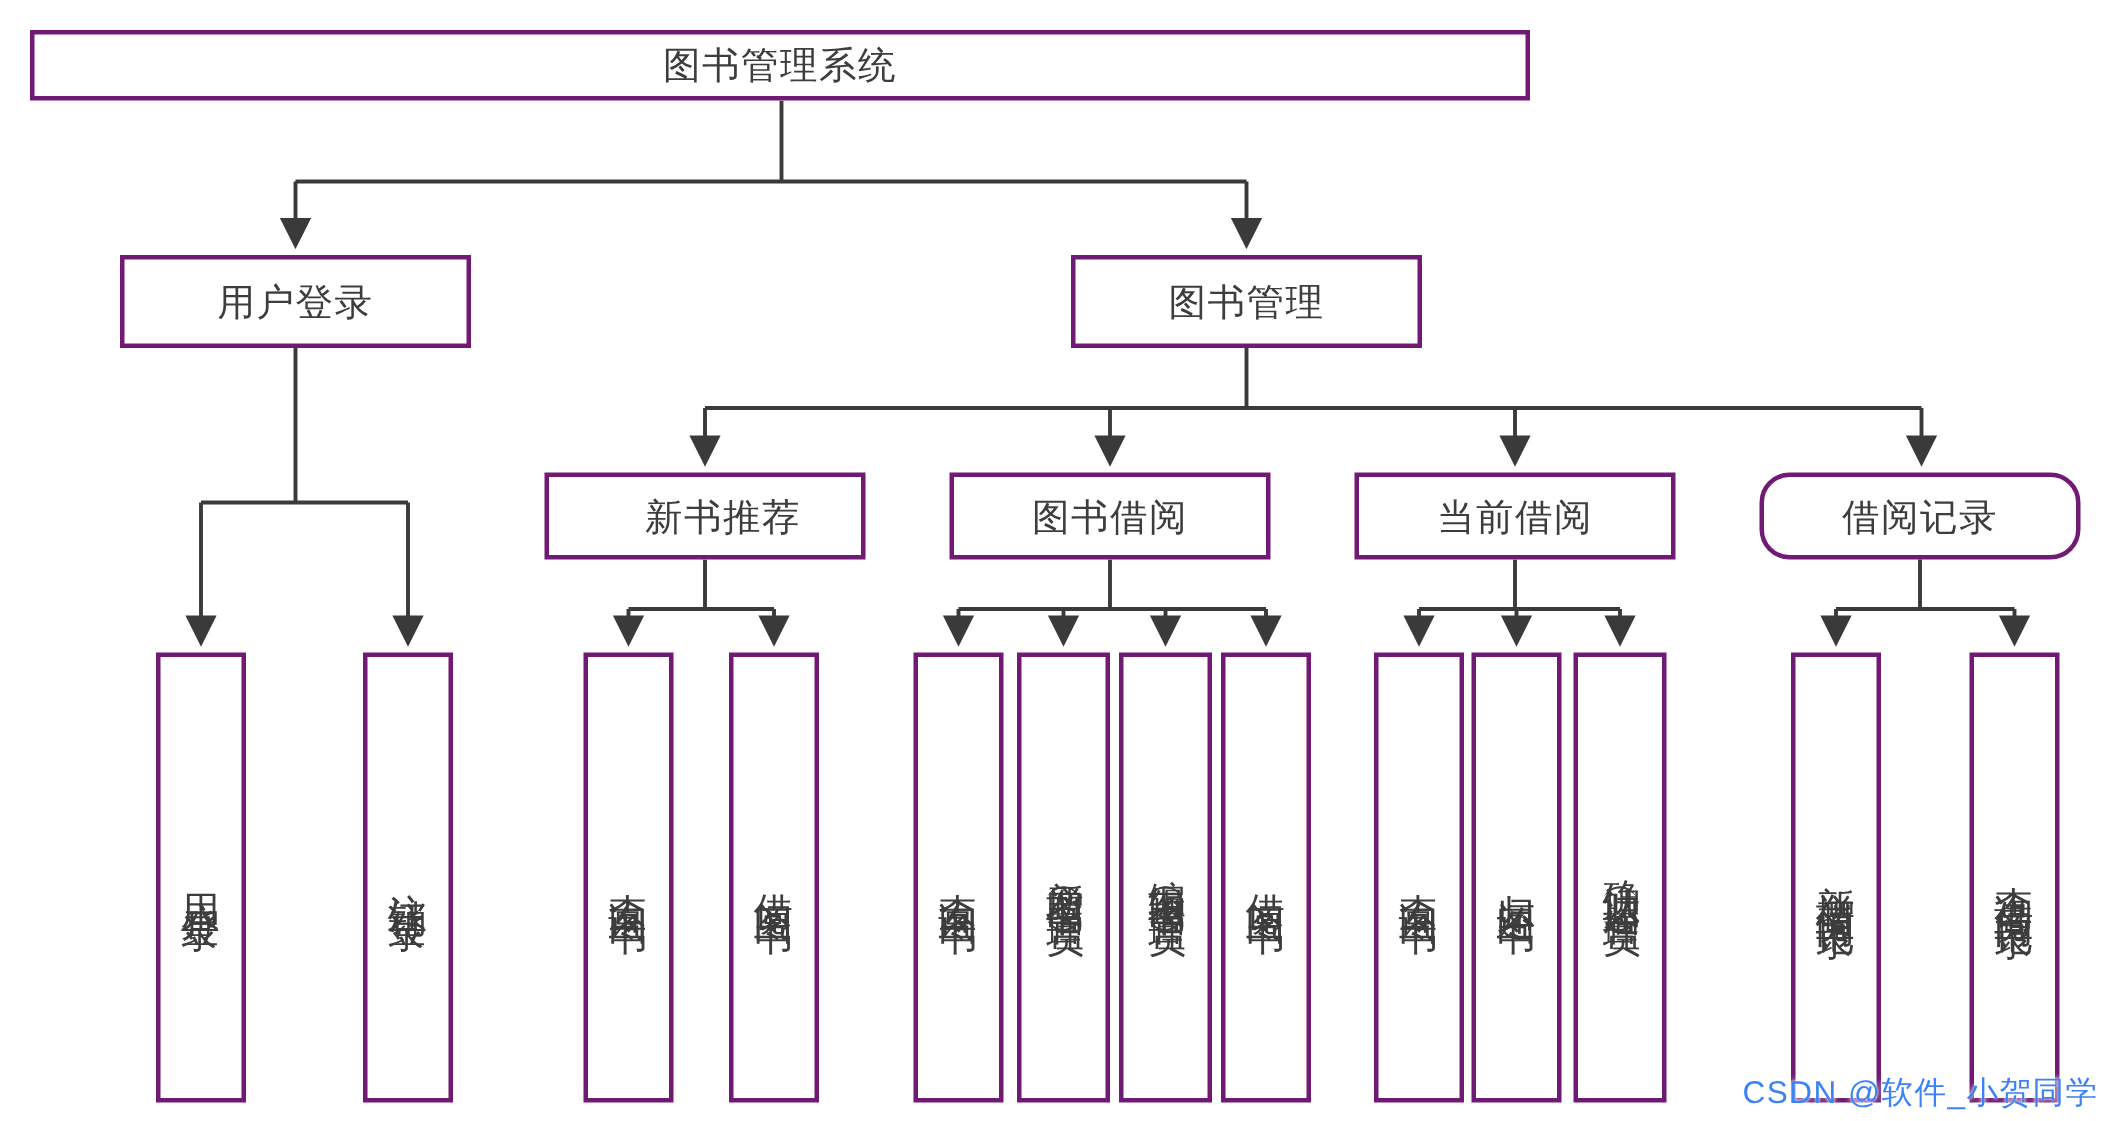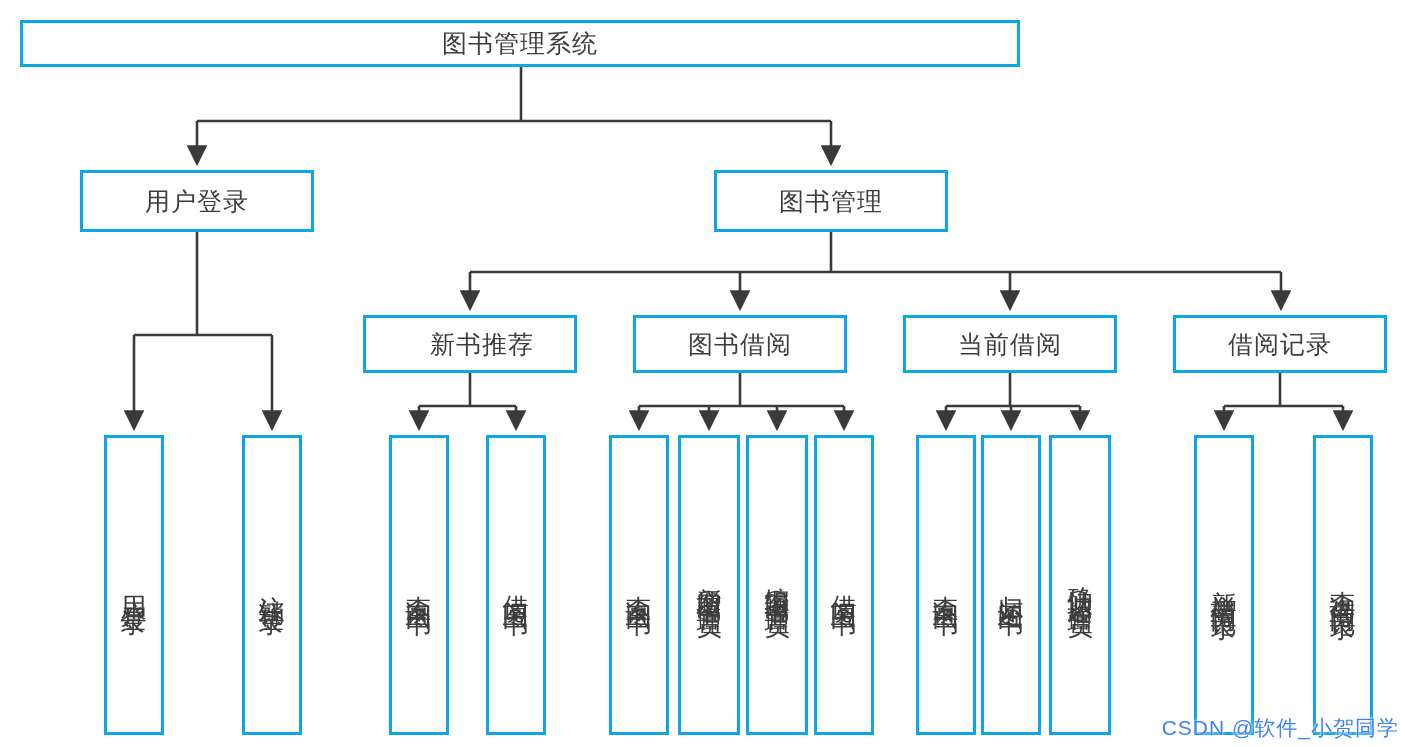--- a/index.html
+++ b/index.html
@@ -18,21 +18,21 @@
   .wires {
     position: absolute;
     left: 0;
     top: 0;
     width: 1405px;
     height: 747px;
   }
   .node {
     position: absolute;
     box-sizing: border-box;
-    border: 3px solid #0ea5e9;
+    border: 3px solid #701a75;
     background: #ffffff;
     color: #3d3d3d;
     display: flex;
     align-items: center;
     justify-content: center;
     text-align: left;
   }
   .h {
     font-size: 25px;
     letter-spacing: 1px;
@@ -115,21 +115,21 @@
   </svg>
 
   <div class="node h" style="left:20px; top:20px; width:1000px; height:47px;">图书管理系统</div>
 
   <div class="node h" style="left:80px; top:170px; width:234px; height:62px;">用户登录</div>
   <div class="node h" style="left:714px; top:170px; width:234px; height:62px;">图书管理</div>
 
   <div class="node h" style="left:363px; top:315px; width:214px; height:58px;padding-left:24px;">新书推荐</div>
   <div class="node h" style="left:633px; top:315px; width:214px; height:58px;">图书借阅</div>
   <div class="node h" style="left:903px; top:315px; width:214px; height:58px;">当前借阅</div>
-  <div class="node h" style="left:1173px; top:315px; width:214px; height:58px;">借阅记录</div>
+  <div class="node h" style="left:1173px; top:315px; width:214px; height:58px;border-radius:20px;">借阅记录</div>
 
   <div class="node v" style="left:104px; top:435px; width:60px; height:300px;">用户登录</div>
   <div class="node v" style="left:242px; top:435px; width:60px; height:300px;">注销登录</div>
 
   <div class="node v" style="left:389px; top:435px; width:60px; height:300px;">查询图书</div>
   <div class="node v" style="left:486px; top:435px; width:60px; height:300px;">借阅图书</div>
 
   <div class="node v" style="left:609px; top:435px; width:60px; height:300px;">查询图书</div>
   <div class="node v v-tight" style="left:678px; top:435px; width:62px; height:300px;">新增图书（管理员）</div>
   <div class="node v v-tight" style="left:746px; top:435px; width:62px; height:300px;">编辑图书（管理员）</div>

